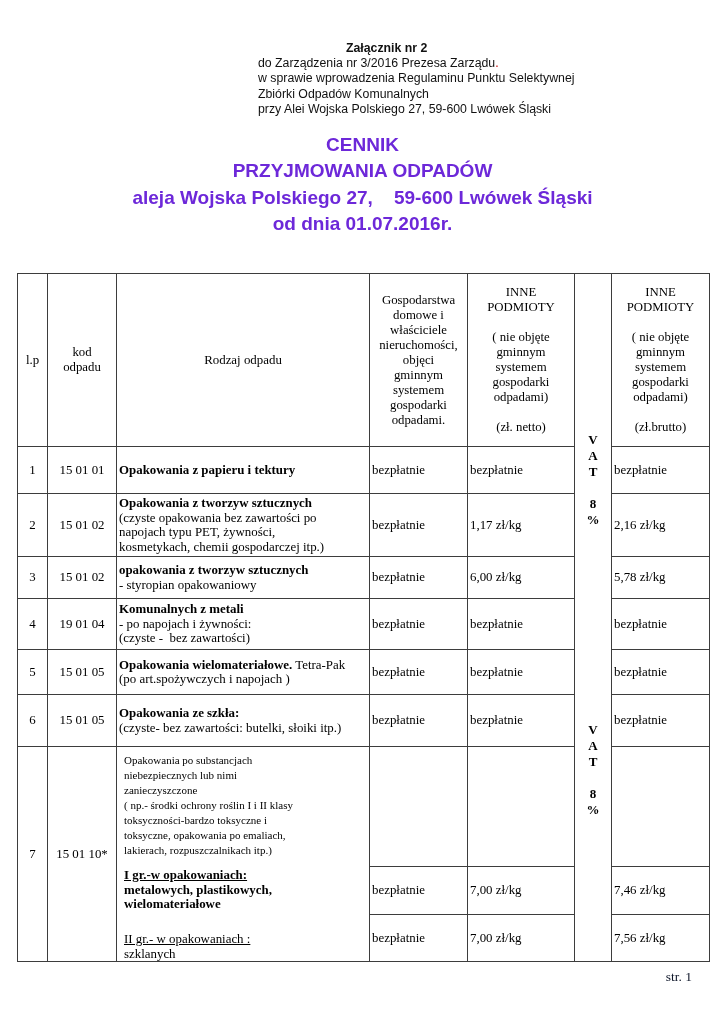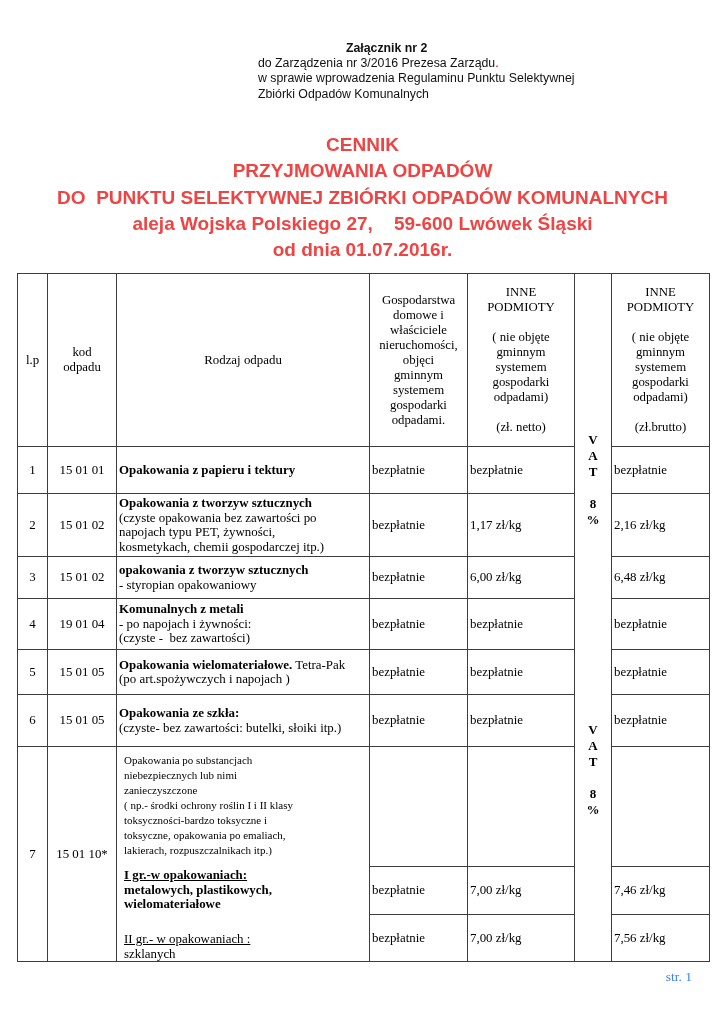--- a/index.html
+++ b/index.html
@@ -14,21 +14,21 @@
     position:absolute; left:258px; top:13px; width:330px;
     font-family:"Liberation Sans", sans-serif;
     font-size:12.3px; line-height:15.2px; color:#111;
   }
   #annotation .line1 { font-weight:bold; padding-left:88px; }
   .red-dot { color:#c00000; }
   
   #title-block {
     position:absolute; left:0; top:104px; width:725px;
     text-align:center; font-family:"Liberation Sans", sans-serif;
-    font-weight:bold; font-size:19px; line-height:26.3px; color:#ef4444;
+    font-weight:bold; font-size:19px; line-height:26.3px; color:#6d28d9;
   }
   #title-block div { white-space:pre; }
   
   table#price-table {
     position:absolute; left:17px; top:245px; width:692px;
     border-collapse:collapse; table-layout:fixed;
     font-size:12.9px; line-height:14.5px; color:#000;
   }
   #price-table td, #price-table th {
     border:1px solid #3d3d3d; padding:2px; vertical-align:middle;
@@ -59,39 +59,39 @@
   .r7desc {
     position:absolute; top:6px; left:7px; right:2px;
     font-weight:normal; font-size:11px; line-height:15px;
   }
   .r7sub { position:absolute; left:7px; right:2px; }
   .r7sub1 { top:121px;font-weight:bold; }
   .r7sub2 { top:185px; }
   .u { text-decoration:underline; }
   #page-number {
     position:absolute; right:33px; top:941px;
-    font-size:13.5px; color:#3b82f6;
+    font-size:13.5px; color:#0f172a;
   }
 </style>
 </head>
 <body>
 
 <div id="page">
 
   <div id="annotation">
     <div class="line1">Załącznik nr 2</div>
     <div><span>do Zarządzenia nr 3/2016 Prezesa Zarządu</span><span class="red-dot">.</span></div>
     <div>w sprawie wprowadzenia Regulaminu Punktu Selektywnej</div>
     <div>Zbiórki Odpadów Komunalnych</div>
+    <div>przy Alei Wojska Polskiego 27, 59-600 Lwówek Śląski</div>
   </div>
 
   <div id="title-block">
     <div>CENNIK</div>
     <div>PRZYJMOWANIA ODPADÓW</div>
-    <div>DO  PUNKTU SELEKTYWNEJ ZBIÓRKI ODPADÓW KOMUNALNYCH</div>
     <div>aleja Wojska Polskiego 27,    59-600 Lwówek Śląski</div>
     <div>od dnia 01.07.2016r.</div>
   </div>
 
   <table id="price-table">
     <colgroup>
       <col style="width:30px">
         <col style="width:69px">
         <col style="width:253px">
       <col style="width:98px">
@@ -178,21 +178,21 @@
 
     <tr class="h-r3">
       <td class="lp">3</td>
       <td class="kod">15 01 02</td>
       <td class="rodzaj">
         <span class="b">opakowania z tworzyw sztucznych</span><span></span>
         <div class="pre">- styropian opakowaniowy</div>
       </td>
       <td class="price">bezpłatnie</td>
       <td class="price">6,00 zł/kg</td>
-      <td class="price">6,48 zł/kg</td>
+      <td class="price">5,78 zł/kg</td>
     </tr>
 
     <tr class="h-r4">
       <td class="lp">4</td>
       <td class="kod">19 01 04</td>
       <td class="rodzaj">
         <span class="b">Komunalnych z metali</span><span></span>
         <div class="pre">- po napojach i żywności:
 (czyste -  bez zawartości)</div>
       </td>

